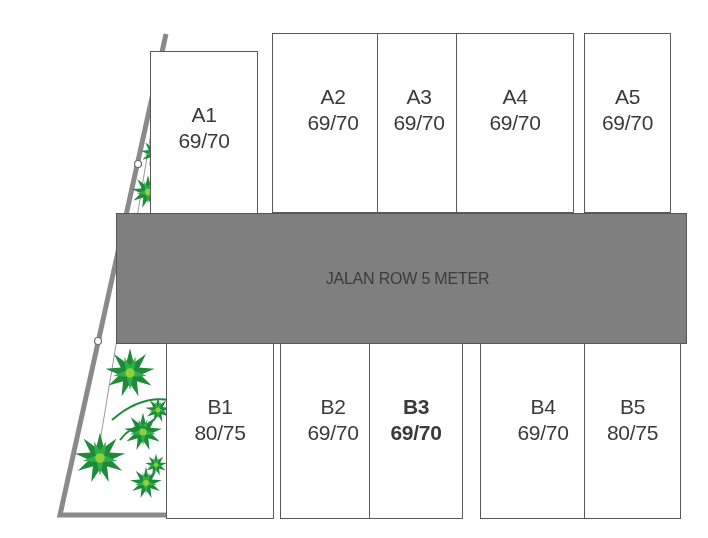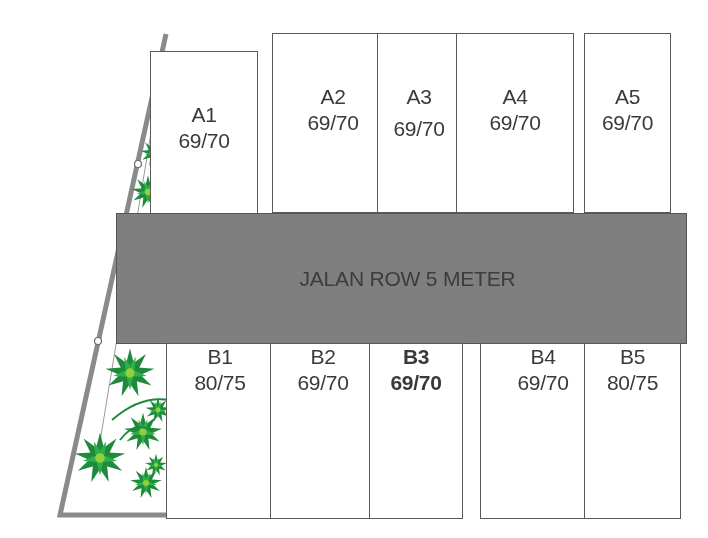--- a/index.html
+++ b/index.html
@@ -35,37 +35,37 @@
       font-size: 21px;
       line-height: 26px;
       cursor: pointer;
     }
     .lot .lot-id, .lot .lot-size {
       display: block;
       text-align: center;
       letter-spacing: -0.3px;
     }
     .row-a .lot { top: 33px; height: 180px; padding-top: 50px; }
-    .row-b .lot { top: 343px; height: 176px; }
+    .row-b .lot { top: 343px; height: 176px; padding-top: 50px; }
     .road {
       position: absolute;
       left: 116px;
       top: 213px;
       width: 571px;
       height: 131px;
       box-sizing: border-box;
       background: #7f7f7f;
       border: 1.5px solid #555555;
       display: flex;
       align-items: center;
       justify-content: center;
     }
     .road-label {
       color: #3c3c3c;
-      font-size: 21px;
+      font-size: 16px;
       letter-spacing: -0.2px;
       padding-left: 12px;
     }
   </style>
 </head>
 <body>
 
 <div id="site-plan">
 
   <svg class="svg-layer" width="708" height="538" viewBox="0 0 708 538">
@@ -120,21 +120,21 @@
 
   <div class="row-a">
     <div class="lot" style="left:150px; width:108px;margin-top:18px;">
       <span class="lot-id">A1</span>
       <span class="lot-size">69/70</span>
     </div>
     <div class="lot" style="left:272px; width:122px;">
       <span class="lot-id">A2</span>
       <span class="lot-size">69/70</span>
     </div>
-    <div class="lot" style="left:377px; width:84px;gap:6px;">
+    <div class="lot" style="left:377px; width:84px;">
       <span class="lot-id">A3</span>
       <span class="lot-size">69/70</span>
     </div>
     <div class="lot" style="left:456px; width:118px;">
       <span class="lot-id">A4</span>
       <span class="lot-size">69/70</span>
     </div>
     <div class="lot" style="left:584px; width:87px;">
       <span class="lot-id">A5</span>
       <span class="lot-size">69/70</span>
@@ -143,21 +143,21 @@
 
   <div class="road">
     <span class="road-label">JALAN ROW 5 METER</span>
   </div>
 
   <div class="row-b">
     <div class="lot" style="left:166px; width:108px;">
       <span class="lot-id">B1</span>
       <span class="lot-size">80/75</span>
     </div>
-    <div class="lot" style="left:270px; width:106px;">
+    <div class="lot" style="left:280px; width:106px;">
       <span class="lot-id">B2</span>
       <span class="lot-size">69/70</span>
     </div>
     <div class="lot" style="left:369px; width:94px;font-weight:bold;">
       <span class="lot-id">B3</span>
       <span class="lot-size">69/70</span>
     </div>
     <div class="lot" style="left:480px; width:126px;">
       <span class="lot-id">B4</span>
       <span class="lot-size">69/70</span>

